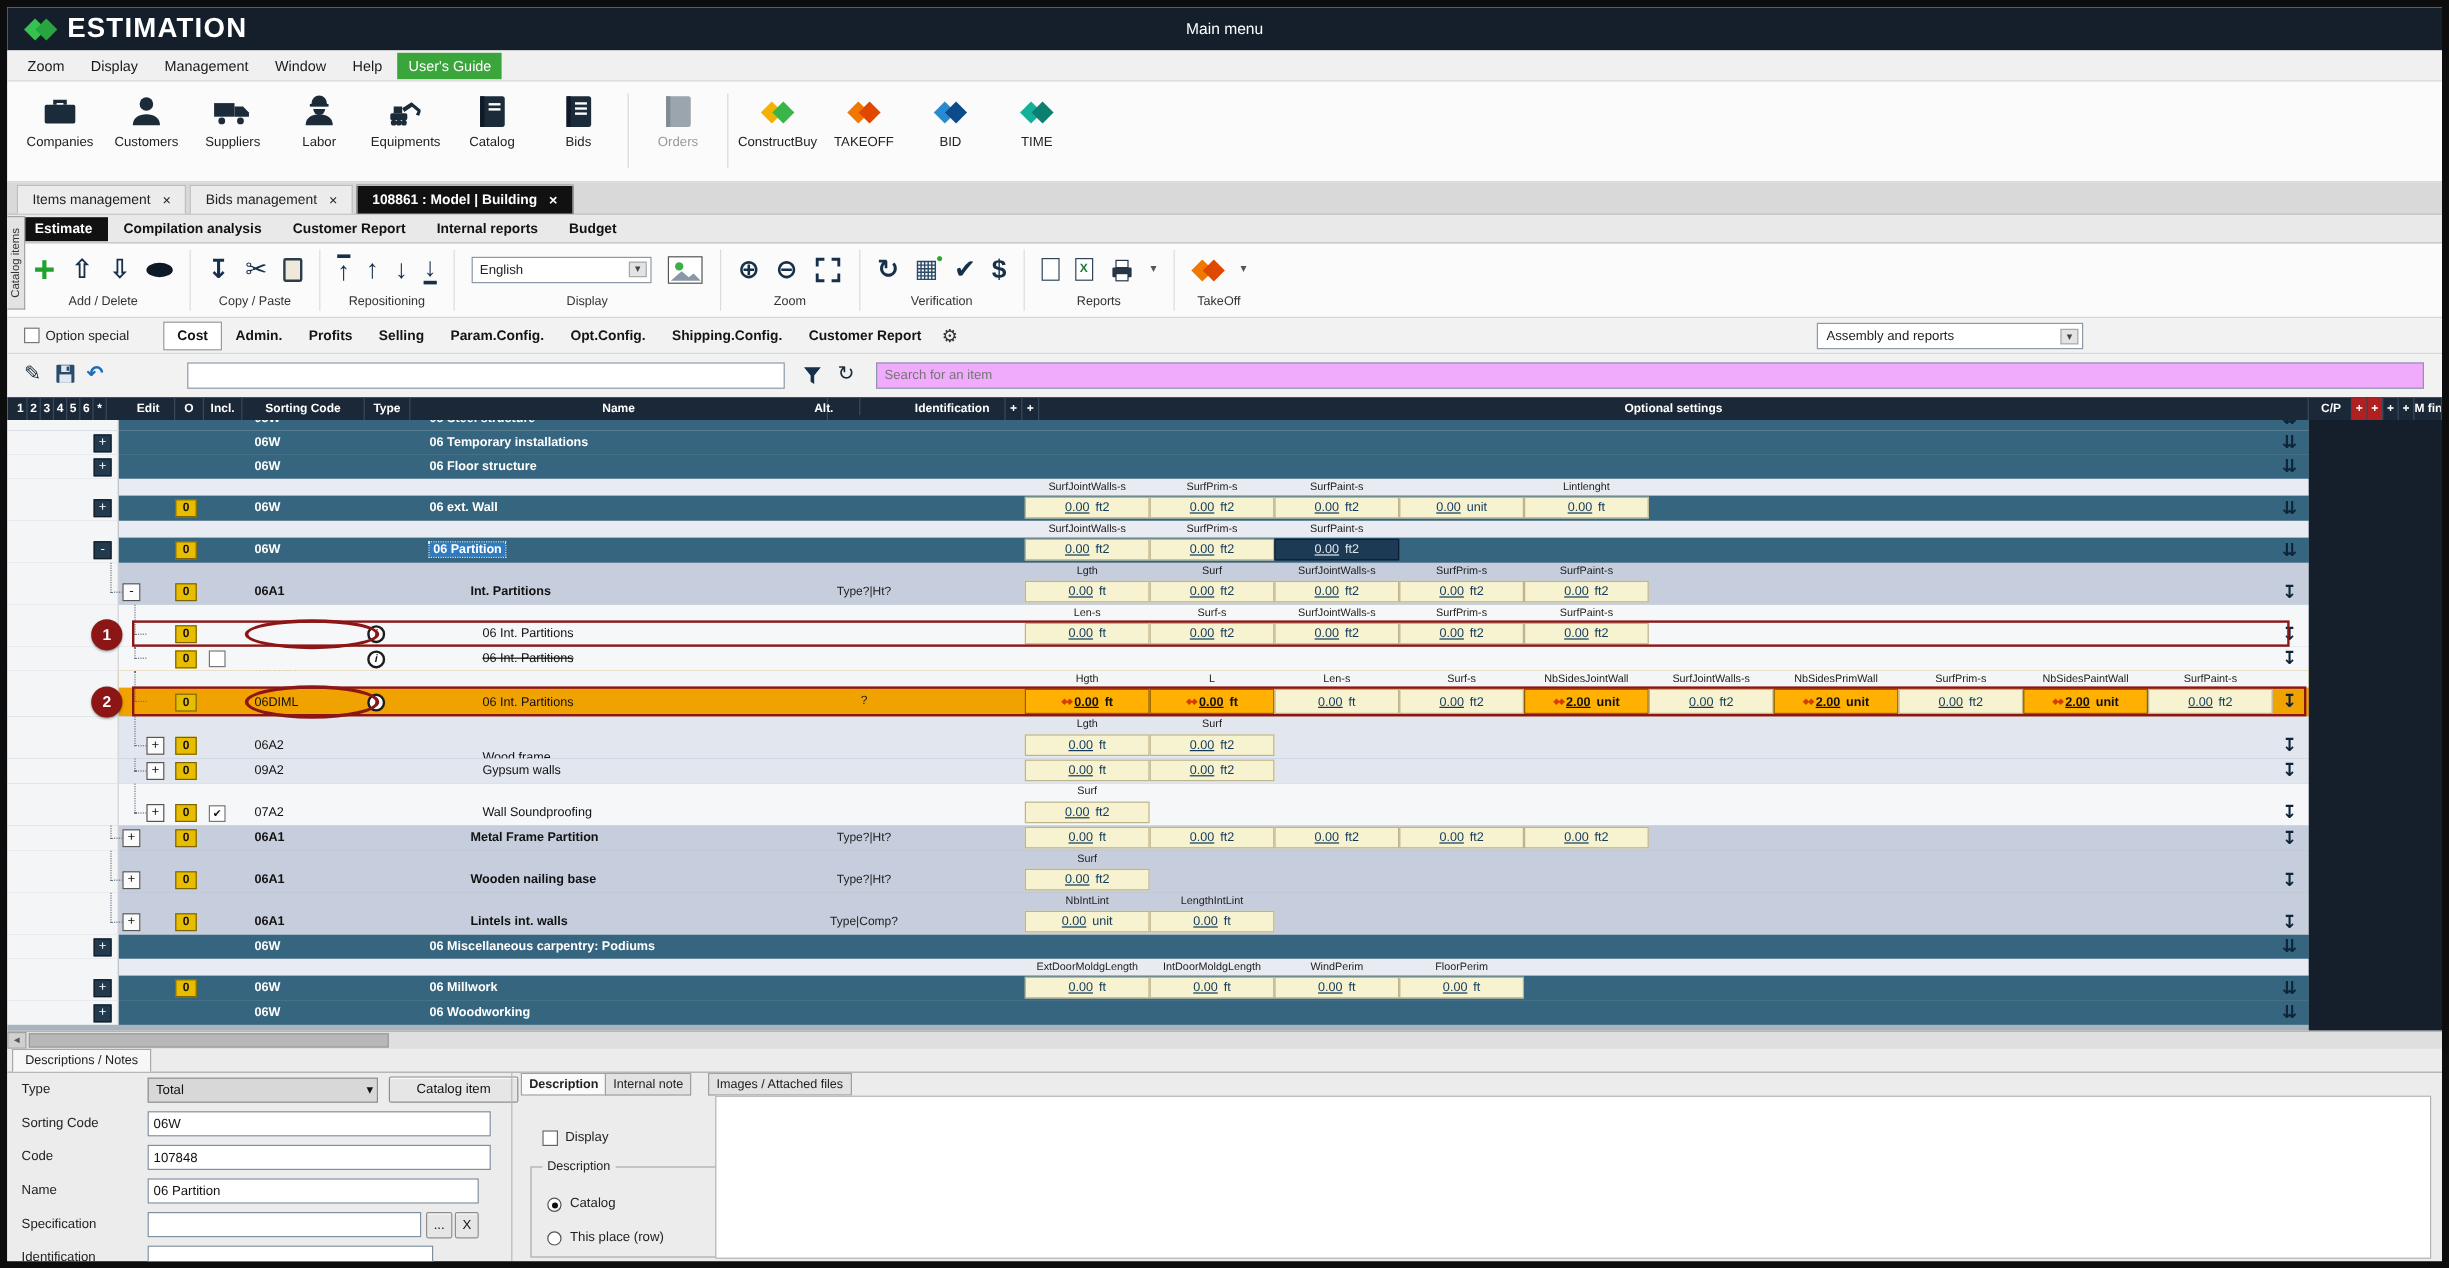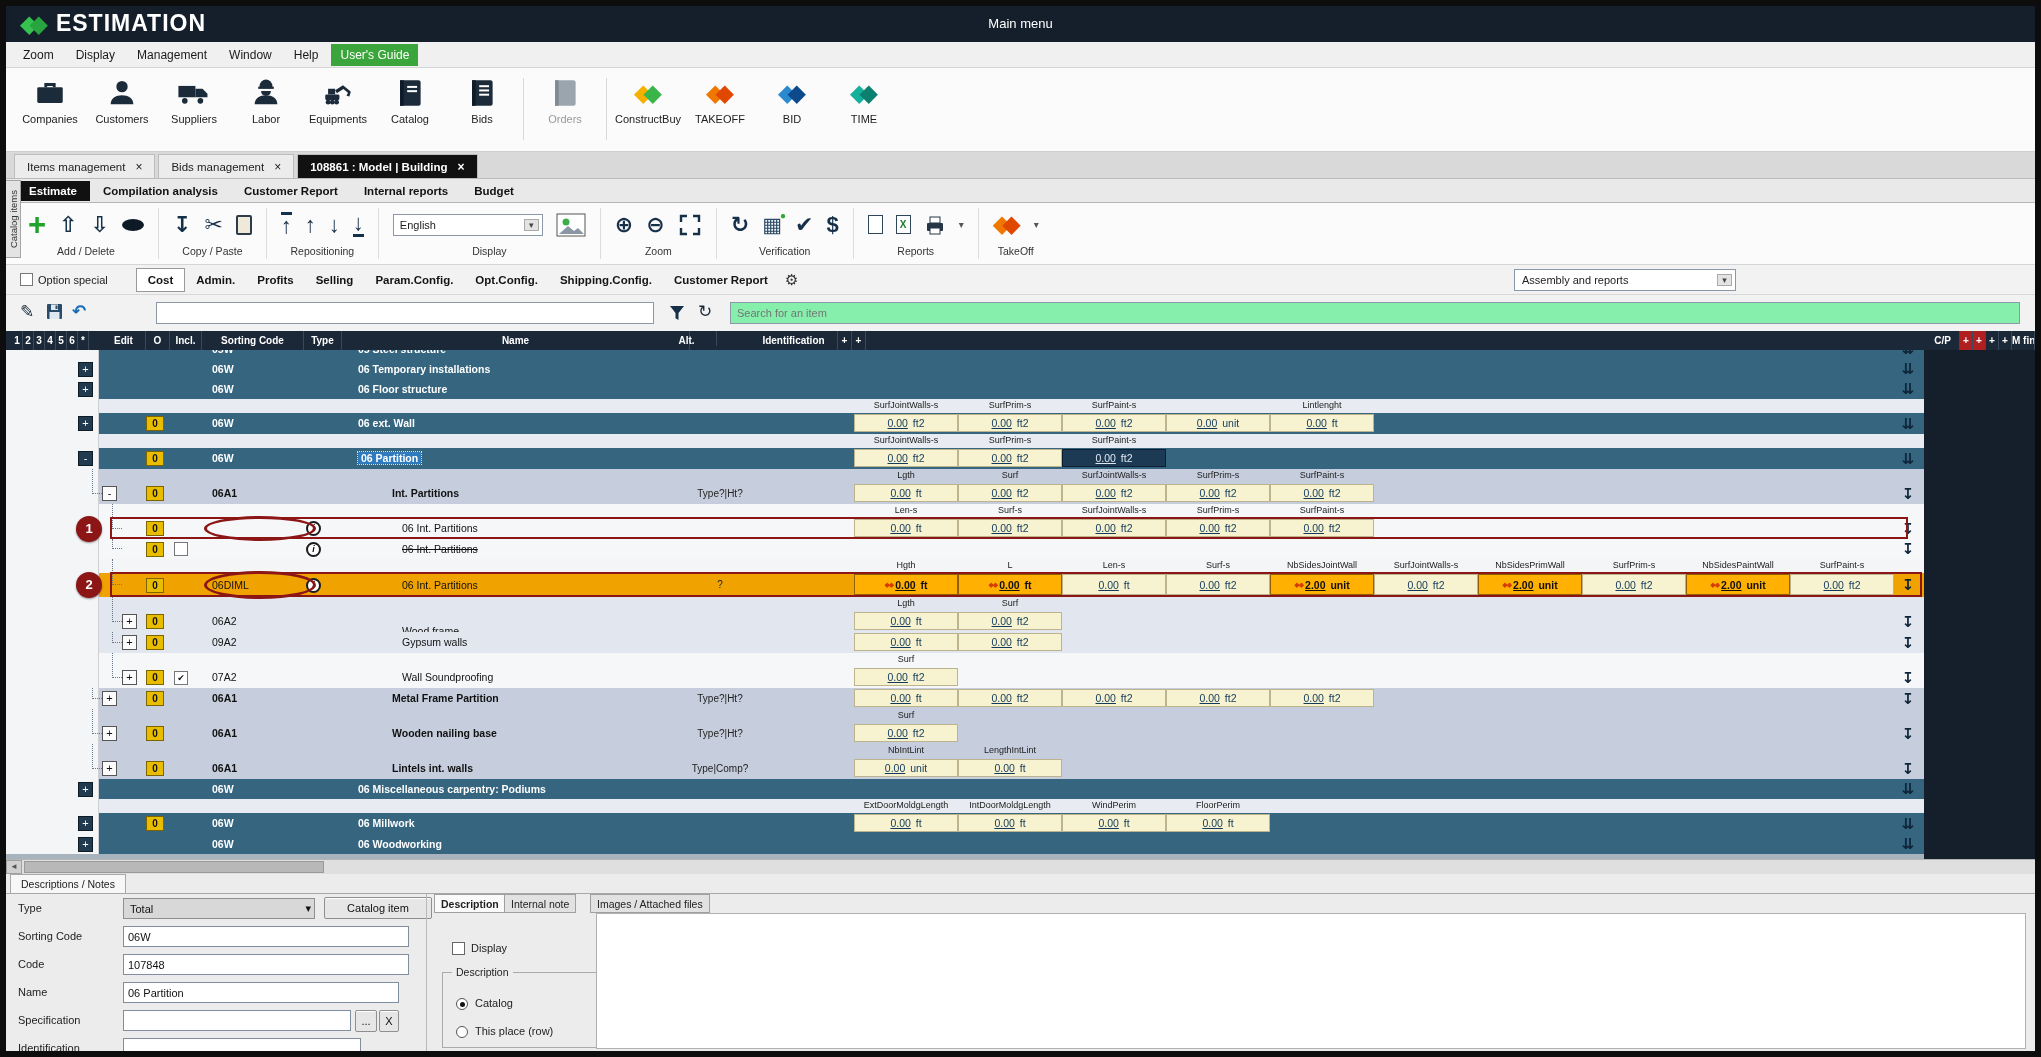--- a/index.html
+++ b/index.html
@@ -73,21 +73,21 @@
 .viewbtn.active{background:#fff;border:1px solid #999;}
 .gear{font-size:15px;color:#333;margin-left:6px;}
 .assembly{position:absolute;left:1508px;top:4px;width:222px;height:22px;background:#fff;border:1px solid #8a98a8;font-size:11px;display:flex;align-items:center;justify-content:space-between;padding:0 3px 0 7px;color:#222;}
 .assembly .arr{background:#e3e3e3;border:1px solid #aaa;font-size:9px;width:15px;text-align:center;color:#444;}
 
 
 .editrow{position:absolute;left:0;top:289px;width:2029px;height:36px;background:#f2f2f2;}
 .eicon{position:absolute;top:7px;font-size:17px;color:#1b2b3a;line-height:20px;}
 .eicon.undo{color:#1a6bb8;font-weight:bold;}
 .einput{position:absolute;left:150px;top:7px;width:498px;height:22px;border:1px solid #8a98a8;background:#fff;font-family:inherit;font-size:11px;padding:0 4px;}
-.esearch{position:absolute;left:724px;top:7px;width:1290px;height:22px;border:1px solid #8a98a8;background:#86efac;font-family:inherit;font-size:11px;padding:0 6px;color:#333;}
+.esearch{position:absolute;left:724px;top:7px;width:1290px;height:22px;border:1px solid #8a98a8;background:#f0abfc;font-family:inherit;font-size:11px;padding:0 6px;color:#333;}
 
 
 .thead{position:absolute;left:0;top:325px;width:2029px;height:19px;background:#1b2838;}
 .hcell{position:absolute;top:0;height:19px;color:#fff;font-size:10px;font-weight:bold;text-align:center;line-height:19px;border-right:1px solid #39495b;white-space:nowrap;overflow:hidden;}
 .hcell.red{background:#b02020;}
 .tbody{position:absolute;left:0;top:344px;width:2029px;height:509px;background:#a9b3be;overflow:hidden;}
 .rightstrip{position:absolute;top:0;background:#141f2b;}
 .trow{position:absolute;}
 .trow.clip{overflow:hidden;}
 .treearea{position:absolute;background:#f4f5f7;border-right:1px solid #cfcfd4;}
@@ -458,20 +458,21 @@
       <div class="hcell" style="position: absolute; left: 96px; top: 0px; width: 44px; height: 19px;">Edit</div>
       <div class="hcell" style="position: absolute; left: 140px; top: 0px; width: 24px; height: 19px;">O</div>
       <div class="hcell" style="position: absolute; left: 164px; top: 0px; width: 32px; height: 19px;">Incl.</div>
       <div class="hcell" style="position: absolute; left: 196px; top: 0px; width: 102px; height: 19px;">Sorting Code</div>
       <div class="hcell" style="position: absolute; left: 298px; top: 0px; width: 38px; height: 19px;">Type</div>
       <div class="hcell" style="position: absolute; left: 336px; top: 0px; width: 348px; height: 19px;">Name</div>
       <div class="hcell" style="position: absolute; left: 651px; top: 0px; width: 60px; height: 15px;">Alt.</div>
       <div class="hcell" style="position: absolute; left: 744px; top: 0px; width: 88px; height: 19px;">Identification</div>
       <div class="hcell" style="position: absolute; left: 832px; top: 0px; width: 14px; height: 19px;">+</div>
       <div class="hcell" style="position: absolute; left: 846px; top: 0px; width: 14px; height: 19px;">+</div>
+      <div class="hcell" style="position: absolute; left: 860px; top: 0px; width: 1058px; height: 19px;">Optional settings</div>
       <div class="hcell" style="position: absolute; left: 1920px; top: 0px; width: 34px; height: 19px;">C/P</div>
       <div class="hcell red" style="position: absolute; left: 1954px; top: 0px; width: 13px; height: 19px;">+</div>
       <div class="hcell red" style="position: absolute; left: 1967px; top: 0px; width: 13px; height: 19px;">+</div>
       <div class="hcell" style="position: absolute; left: 1980px; top: 0px; width: 13px; height: 19px;">+</div>
       <div class="hcell" style="position: absolute; left: 1993px; top: 0px; width: 13px; height: 19px;">+</div>
       <div class="hcell" style="position: absolute; left: 2006px; top: 0px; width: 23px; height: 19px;">M fin.</div>
     </div>
   <div class="tbody">
       <div class="trow group clip" style="position: absolute; left: 0px; top: 0px; width: 2029px; height: 9px;">
         <div class="treearea" style="position: absolute; left: 0px; top: 0px; width: 93px; height: 9px;"></div>

